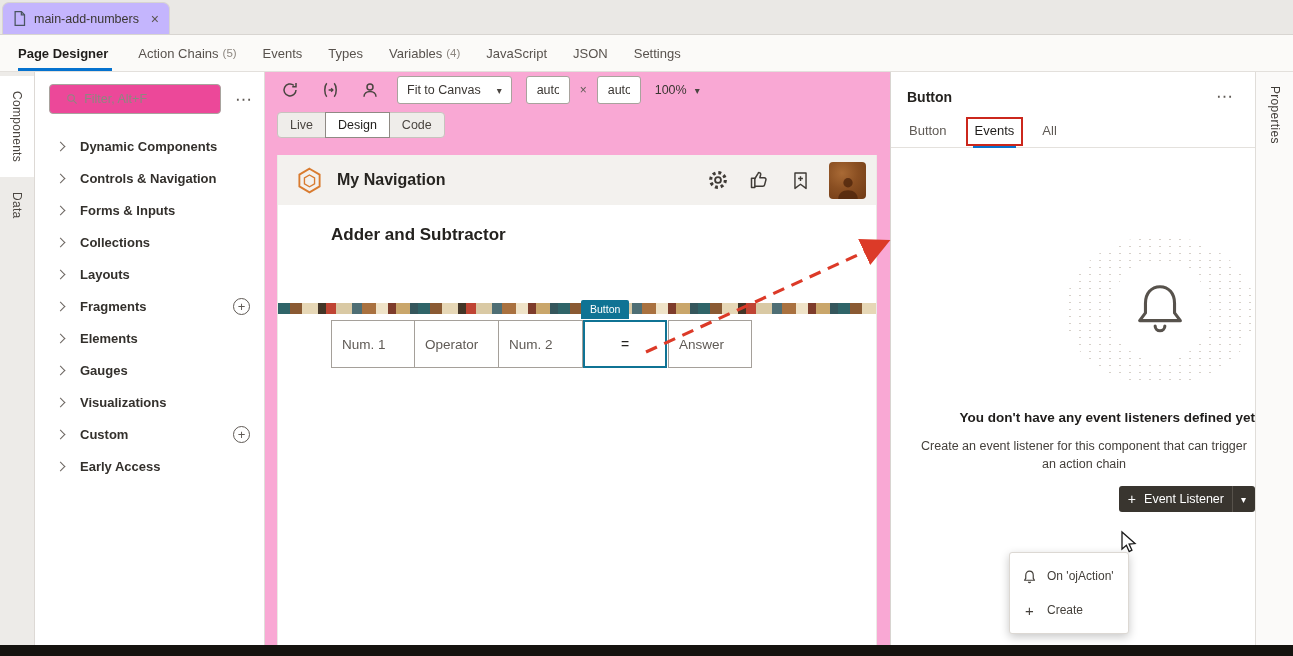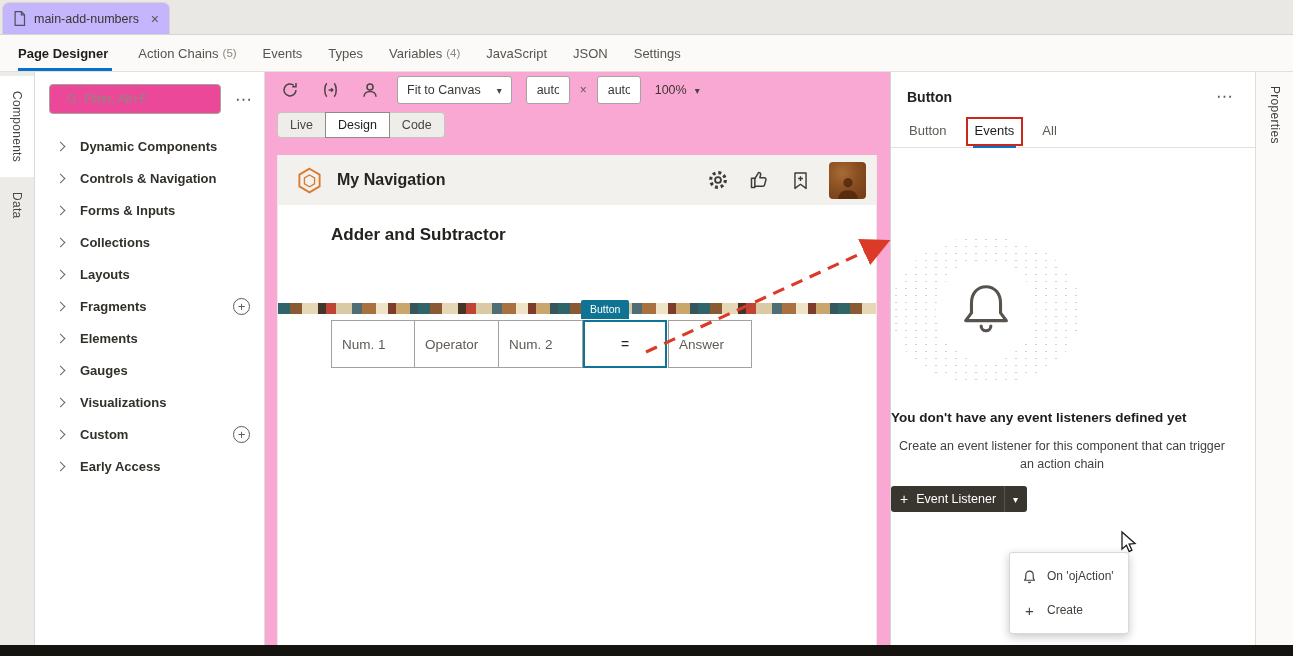--- a/index.html
+++ b/index.html
@@ -82,21 +82,21 @@
   
   .right-panel { width:365px; border-left:1px solid #d8d4d0; background:#fff; position:relative; }
   .rp-header { display:flex; align-items:center; padding:14px 18px 0 16px; }
   .rp-title { font-size:14px; font-weight:700; color:#24221f; }
   .rp-overflow { margin-left:auto; }
   .rp-tabs { display:flex; gap:24px; padding:8px 16px 0; border-bottom:1px solid #e4e1dd; }
   .rp-tab { font-size:13px; color:#5f5a55; padding:8px 2px 10px; cursor:pointer; position:relative; margin-bottom:-1px; }
   .rp-tab.active { color:#1f1d1b; border-bottom:3px solid #0572ce; padding-bottom:7px; }
   .red-box { position:absolute; top:2px; left:-7px; right:-7px; bottom:-1px; border:2px solid #cb271c; pointer-events:none; }
 
-  .empty { display:flex; flex-direction:column; align-items:flex-start; }
+  .empty { display:flex; flex-direction:column; align-items:flex-end; }
   .illustration { position:relative; width:190px; height:150px; margin-top:88px; }
   .speckle { position:absolute; inset:0; border-radius:50%; background-image:radial-gradient(#d6d0c9 1.2px, transparent 1.4px); background-size:10px 7px; }
   .speckle-hole { position:absolute; width:100px; height:100px; border-radius:50%; background:#fff; left:45px; top:25px; }
   .bell-wrap { position:absolute; left:50%; top:50%; transform:translate(-50%,-50%); }
   .empty-title { margin-top:24px; font-size:13.5px; font-weight:700; color:#1f1d1b; text-align:center; }
   .empty-desc { margin-top:12px; font-size:12.5px; color:#45413c; text-align:center; width:342px; line-height:1.45; }
   .el-btn { margin-top:13px; height:26px; background:#39352f; color:#fff; border-radius:3px; display:inline-flex; align-items:center; gap:8px; padding:0 9px; font-size:12.5px; cursor:pointer; }
   .el-plus { font-size:14px; line-height:1; }
   .el-div { width:1px; height:26px; background:#57524b; }
   .el-caret { font-size:10px; }

